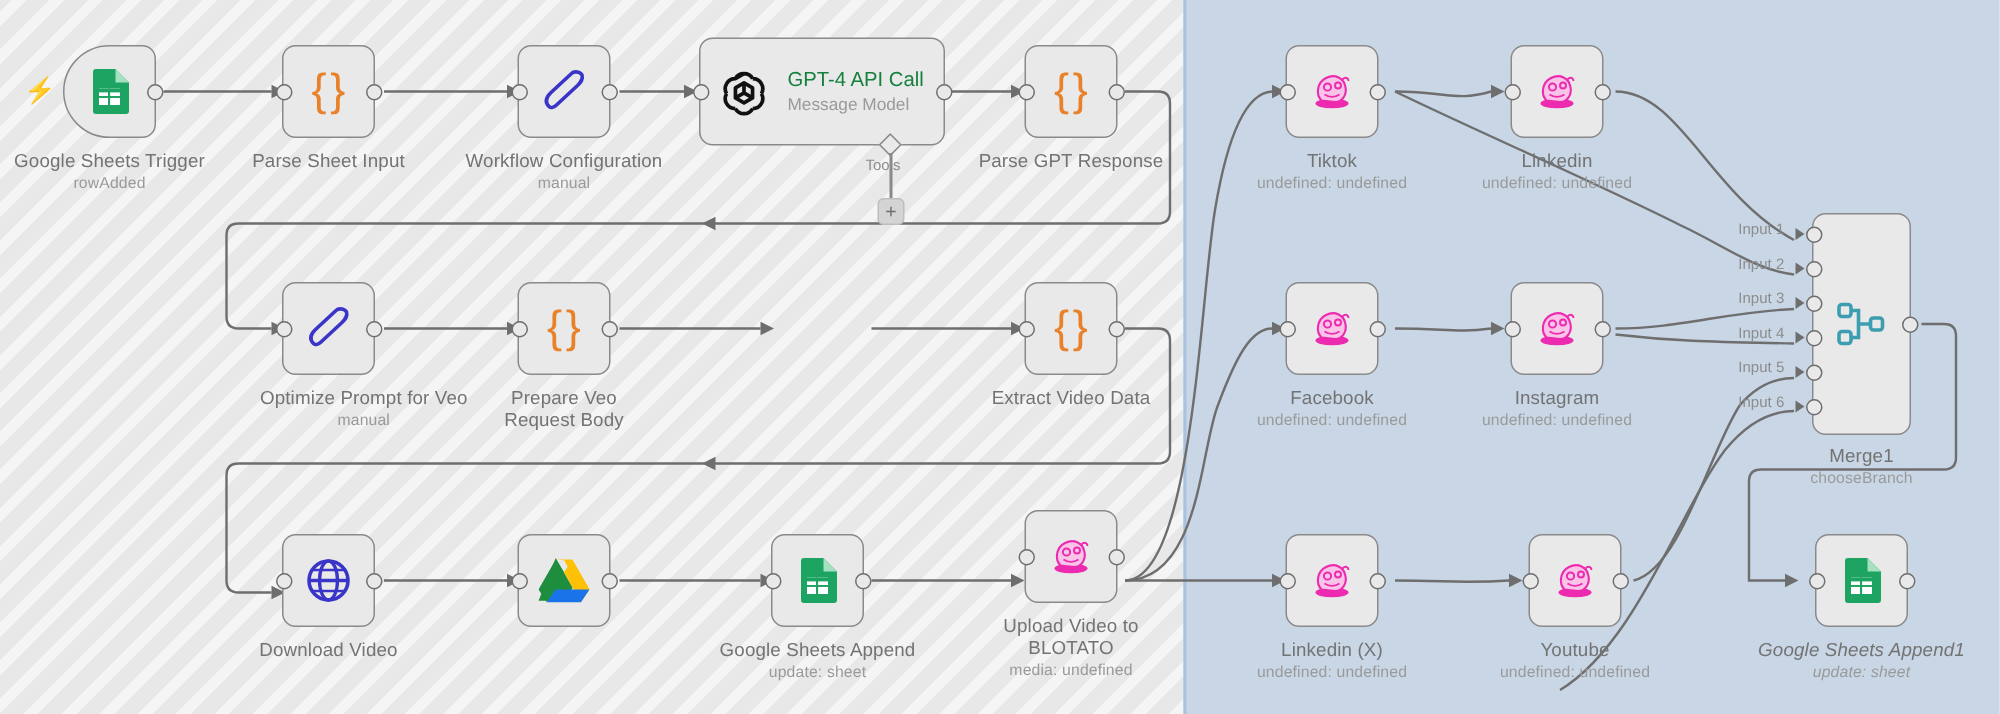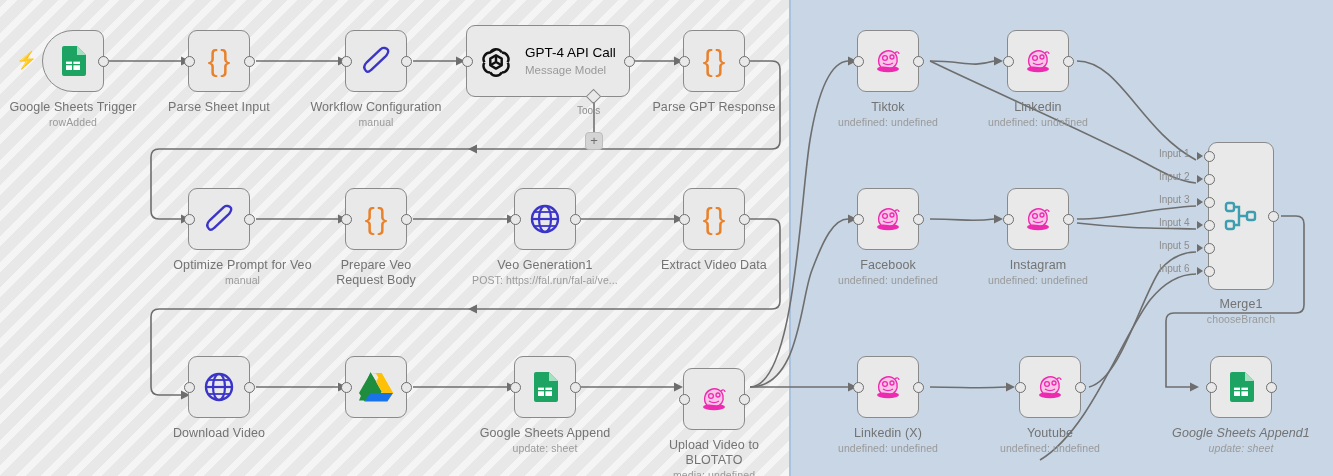--- a/index.html
+++ b/index.html
@@ -256,21 +256,21 @@
         <g fill="none" stroke="#111" stroke-width="2.6" stroke-linejoin="round">
           <path d="M20,7.5 a7,7 0 0 1 6.1,3.5 M26.1,11 a7,7 0 0 1 6.1,10.5
                    M32.2,21.5 a7,7 0 0 1 -6.1,10.5 M26.1,32 a7,7 0 0 1 -12.2,0
                    M13.9,32 a7,7 0 0 1 -6.1,-10.5 M7.8,21.5 a7,7 0 0 1 6.1,-10.5
                    M13.9,11 a7,7 0 0 1 6.1,-3.5 Z"></path>
           <path d="M20,14 l6,3.5 v7 l-6,3.5 l-6,-3.5 v-7 z"></path>
           <path d="M20,14 v7 M20,21 l6,3.5 M20,21 l-6,3.5"></path>
         </g>
       </svg>
       <div style="display:flex;flex-direction:column;justify-content:center;">
-        <div style="font-size:13.5px;color:#000000;line-height:18px;">GPT-4 API Call</div>
+        <div style="font-size:13.5px;color:#15803d;line-height:18px;">GPT-4 API Call</div>
         <div style="font-size:11.5px;color:#9a9a9a;line-height:16px;">Message Model</div>
       </div>
       <span class="ep in mid"></span>
       <span class="ep out mid"></span>
     </div>
     <span class="toolsdot" style="left:122px;top:66px;"></span>
     <span class="toolslabel" style="left:111px;top:80px;">Tools</span>
     <span class="toolsline" style="left:127px;top:77px;height:32px;"></span>
     <span class="plusbtn" style="left:119px;top:107px;">+</span>
   </div>
@@ -306,37 +306,20 @@
       <span class="brace">{ }</span>
       <span class="ep in mid"></span>
       <span class="ep out mid"></span>
     </div>
     <div class="labels wrap" style="top:70px;">
       <div class="nlabel">Prepare Veo Request Body</div>
       <div class="nsub"></div>
     </div>
   </div>
 
-  <div class="node" style="left:514px;top:188px;width:62px;height:62px;">
-    <div class="nbox">
-      <svg class="icon-svg" width="32" height="32" viewBox="0 0 32 32">
-        <circle cx="16" cy="16" r="13" fill="none" stroke="#3a35c8" stroke-width="2.4"></circle>
-        <ellipse cx="16" cy="16" rx="6" ry="13" fill="none" stroke="#3a35c8" stroke-width="2.2"></ellipse>
-        <line x1="3" y1="16" x2="29" y2="16" stroke="#3a35c8" stroke-width="2.2"></line>
-        <line x1="5.5" y1="9" x2="26.5" y2="9" stroke="#3a35c8" stroke-width="1.8"></line>
-        <line x1="5.5" y1="23" x2="26.5" y2="23" stroke="#3a35c8" stroke-width="1.8"></line>
-      </svg>
-      <span class="ep in mid"></span>
-      <span class="ep out mid"></span>
-    </div>
-    <div class="labels" style="top:70px;">
-      <div class="nlabel">Veo Generation1</div>
-      <div class="nsub">POST: https://fal.run/fal-ai/ve...</div>
-    </div>
-  </div>
 
   <div class="node" style="left:683px;top:188px;width:62px;height:62px;">
     <div class="nbox">
       <span class="brace">{ }</span>
       <span class="ep in mid"></span>
       <span class="ep out mid"></span>
     </div>
     <div class="labels" style="top:70px;">
       <div class="nlabel">Extract Video Data</div>
       <div class="nsub"></div>
@@ -388,21 +371,21 @@
       </svg>
       <span class="ep in mid"></span>
       <span class="ep out mid"></span>
     </div>
     <div class="labels" style="top:70px;">
       <div class="nlabel">Google Sheets Append</div>
       <div class="nsub">update: sheet</div>
     </div>
   </div>
 
-  <div class="node" style="left:683px;top:368px;width:62px;height:62px;text-decoration:underline;">
+  <div class="node" style="left:683px;top:340px;width:62px;height:62px;text-decoration:underline;">
     <div class="nbox">
       <svg class="icon-svg" width="30" height="28" viewBox="0 0 30 28">
         <ellipse cx="15" cy="22" rx="11" ry="3.2" fill="#ec2bb0"></ellipse>
         <path d="M8,20 C4,16 5,8 11,5 C17,2 23,5 24,11 C25,16 22,21 17,21 Z" fill="#f9c4e7" stroke="#ec2bb0" stroke-width="1.4"></path>
         <circle cx="12" cy="11" r="2.4" fill="none" stroke="#ec2bb0" stroke-width="1.3"></circle>
         <circle cx="19" cy="10" r="2" fill="none" stroke="#ec2bb0" stroke-width="1.3"></circle>
         <path d="M22,6 C24,4 26,5 26,7" fill="none" stroke="#ec2bb0" stroke-width="1.3"></path>
         <path d="M10,16 C13,18 17,18 20,16" fill="none" stroke="#ec2bb0" stroke-width="1.3"></path>
       </svg>
       <span class="ep in mid"></span>

